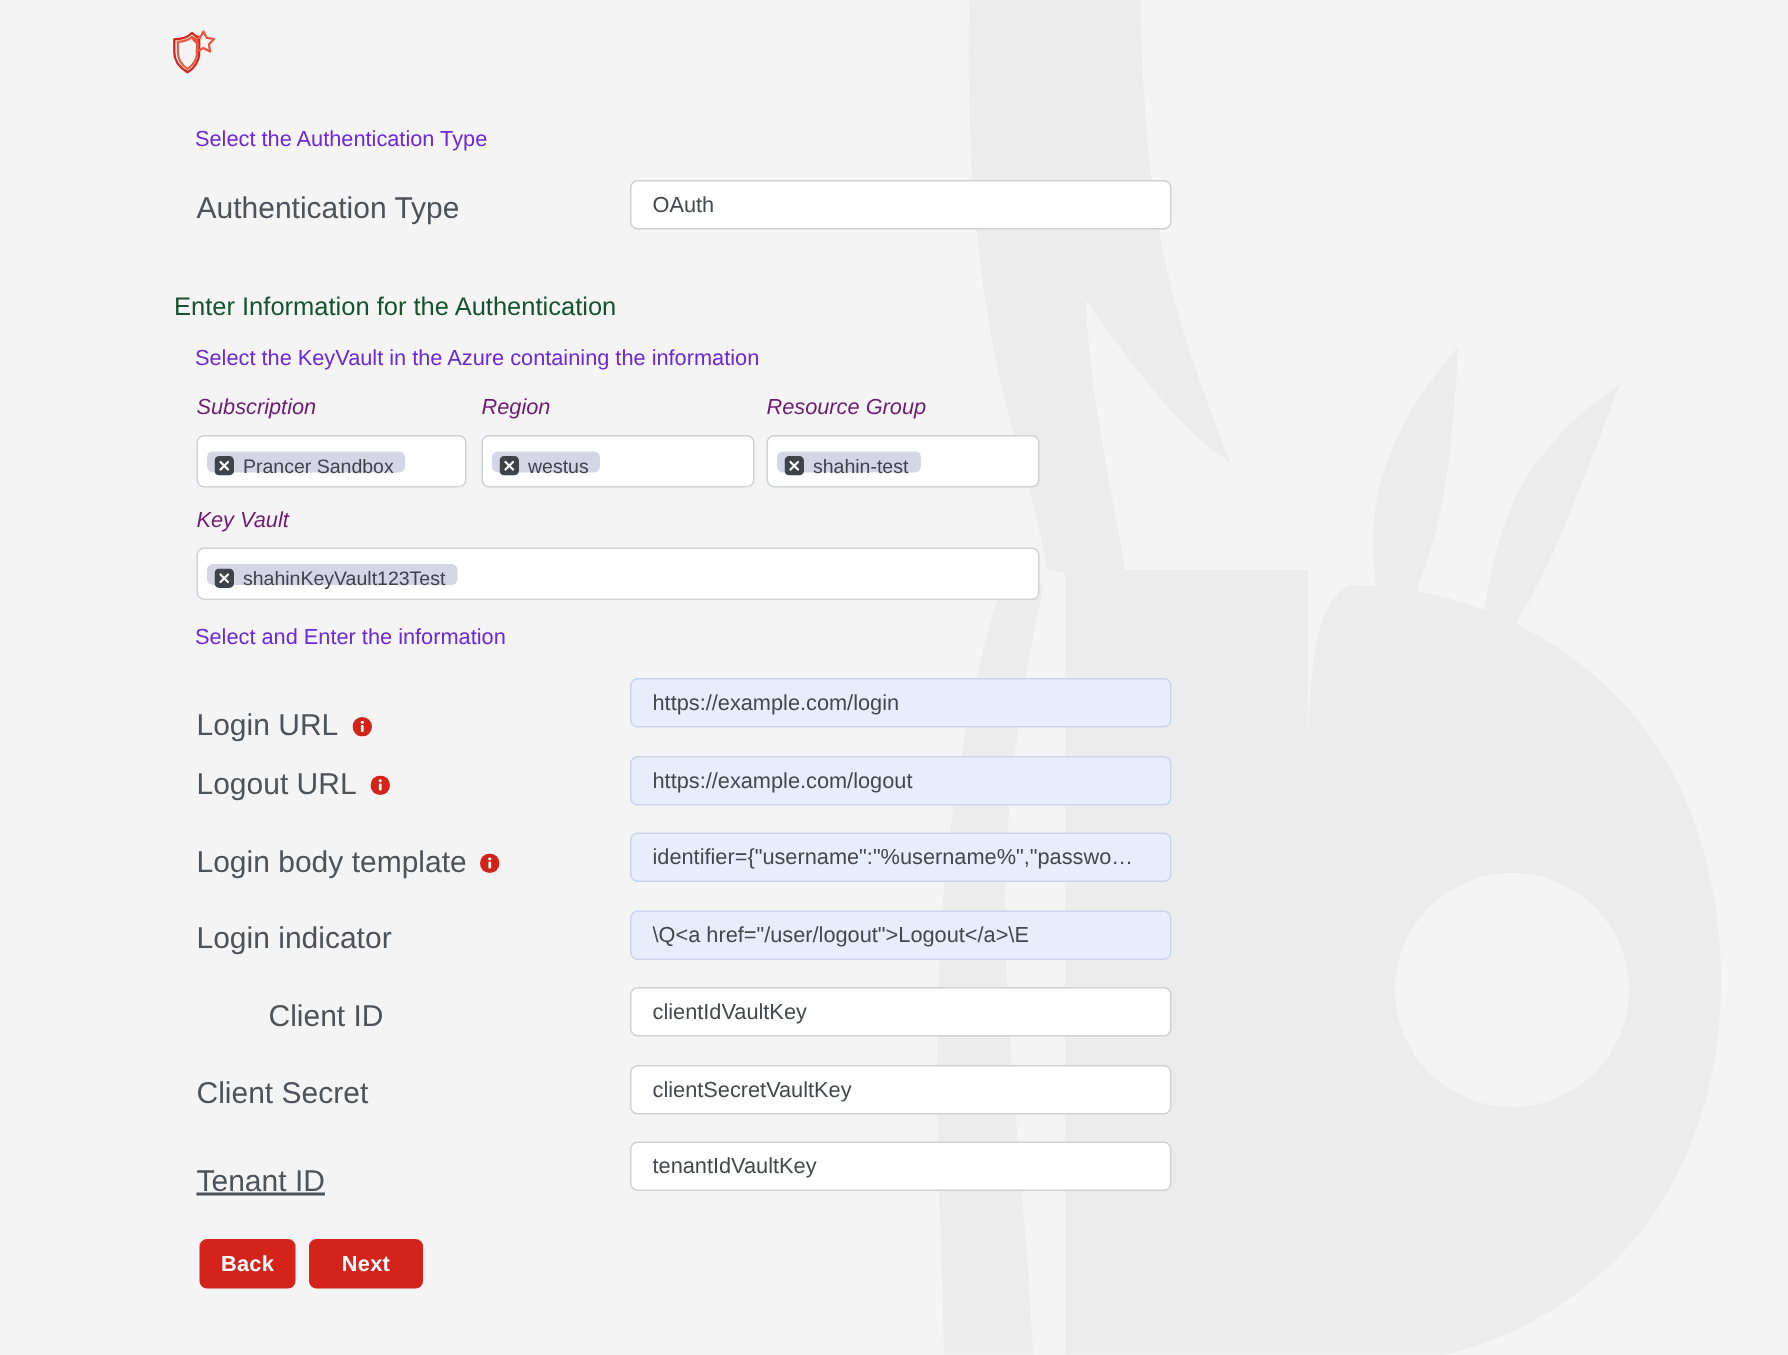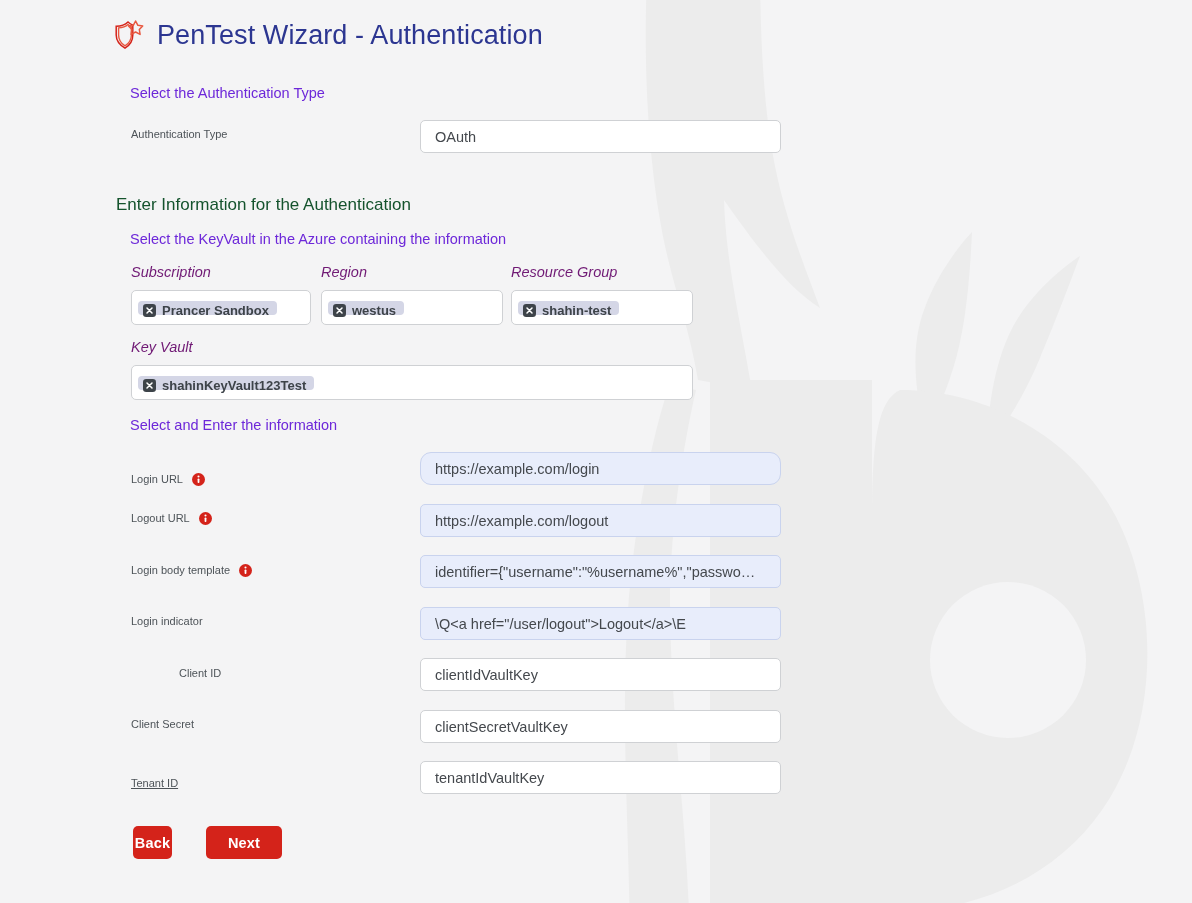--- a/index.html
+++ b/index.html
@@ -59,25 +59,25 @@
     white-space: nowrap;
   }
   .h-main {
     position: absolute;
     font-size: 17px;
     color: #14532d;
     white-space: nowrap;
   }
   .flabel {
     position: absolute;
-    font-size: 11px;
+    font-size: 20px;
     color: #4d5358;
     white-space: nowrap;
     display: flex;
-    align-items: flex-start;
+    align-items: center;
     gap: 9px;
   }
   .info-icon {
     width: 13px; height: 13px;
     display: inline-block;
     flex: 0 0 auto;
   }
   .info-icon svg { display:block; }
 
   .tfield {
@@ -120,21 +120,21 @@
   }
   .chip {
     display: inline-flex;
     align-items: center;
     gap: 6px;
     background: #d4d6e6;
     border-radius: 4px;
     height: 14px;
     padding: 6px 8px 0 5px;
     font-size: 13px;
-    font-weight: 700;
+    font-weight: 400;
     color: #3d4349;
     white-space: nowrap;
   }
   .chip-x {
     width: 13px; height: 13px;
     flex: 0 0 auto;
     display:block;
   }
   .chip-x svg { display:block; }
   .colhdr {
@@ -206,21 +206,20 @@
           <path d="M4.2 8.2 C9.6 8.2 13.6 6.4 16 4.0 C17.2 5.2 18.8 6.3 20.8 7.1
                    L20.8 17.0 C20.8 23.4 16.6 28.0 13.0 30.2
                    C9.4 28.0 4.2 23.4 4.2 17.0 Z" fill="none" stroke="#d4231a" stroke-width="1.5"></path>
           <path d="M6.6 9.9 C10.9 9.7 14.0 8.4 16.0 6.6 C16.9 7.4 18.0 8.2 19.4 8.8
                    L19.4 16.9 C19.4 22.2 15.9 26.0 13.0 27.9
                    C10.1 26.0 6.6 22.2 6.6 16.9 Z" fill="none" stroke="#e8573f" stroke-width="1.4"></path>
           <path d="M23.6 3.0 L25.9 7.3 L30.7 8.0 L27.3 11.5 L28.1 16.4 L23.6 14.0
                    L19.1 16.4 L19.9 11.5 L16.5 8.0 L21.3 7.3 Z" fill="none" stroke="#e8573f" stroke-width="1.5" stroke-linejoin="round"></path>
         </svg>
       </span>
-      <span id="app-title">PenTest Wizard - Authentication</span>
     </div>
 
     <div class="h-sub" style="left:130px; top:85px;">Select the Authentication Type</div>
 
     <div class="flabel" style="left:131px; top:128px;">
       <span>Authentication Type</span>
     </div>
     <div class="tfield" style="left:420px; top:120px; width:361px;">
       <span class="txt">OAuth</span>
     </div>
@@ -287,21 +286,21 @@
     <div class="flabel" style="left:131px; top:461px;margin-top:12px;">
       <span>Login URL</span>
       <span class="info-icon">
         <svg viewBox="0 0 13 13" xmlns="http://www.w3.org/2000/svg">
           <circle cx="6.5" cy="6.5" r="6.5" fill="#d4231a"></circle>
           <circle cx="6.5" cy="3.5" r="1.05" fill="#ffffff"></circle>
           <rect x="5.6" y="5.4" width="1.8" height="4.6" rx="0.8" fill="#ffffff"></rect>
         </svg>
       </span>
     </div>
-    <div class="tfield filled" style="left:420px; top:452px; width:361px;border-radius:11px;">
+    <div class="tfield filled" style="left:420px; top:452px; width:361px;">
       <span class="txt">https://example.com/login</span>
     </div>
 
     <div class="flabel" style="left:131px; top:512px;">
       <span>Logout URL</span>
       <span class="info-icon">
         <svg viewBox="0 0 13 13" xmlns="http://www.w3.org/2000/svg">
           <circle cx="6.5" cy="6.5" r="6.5" fill="#d4231a"></circle>
           <circle cx="6.5" cy="3.5" r="1.05" fill="#ffffff"></circle>
           <rect x="5.6" y="5.4" width="1.8" height="4.6" rx="0.8" fill="#ffffff"></rect>
@@ -347,17 +346,17 @@
       <span class="txt">clientSecretVaultKey</span>
     </div>
 
     <div class="flabel" style="left:131px; top:777px;text-decoration:underline;">
       <span>Tenant ID</span>
     </div>
     <div class="tfield" style="left:420px; top:761px; width:361px;">
       <span class="txt">tenantIdVaultKey</span>
     </div>
 
-    <button class="btn" style="left:133px; top:826px; width:39px;">Back</button>
+    <button class="btn" style="left:133px; top:826px; width:64px;">Back</button>
     <button class="btn" style="left:206px; top:826px; width:76px;">Next</button>
 
   </div>
 </div>
 
 </body></html>

